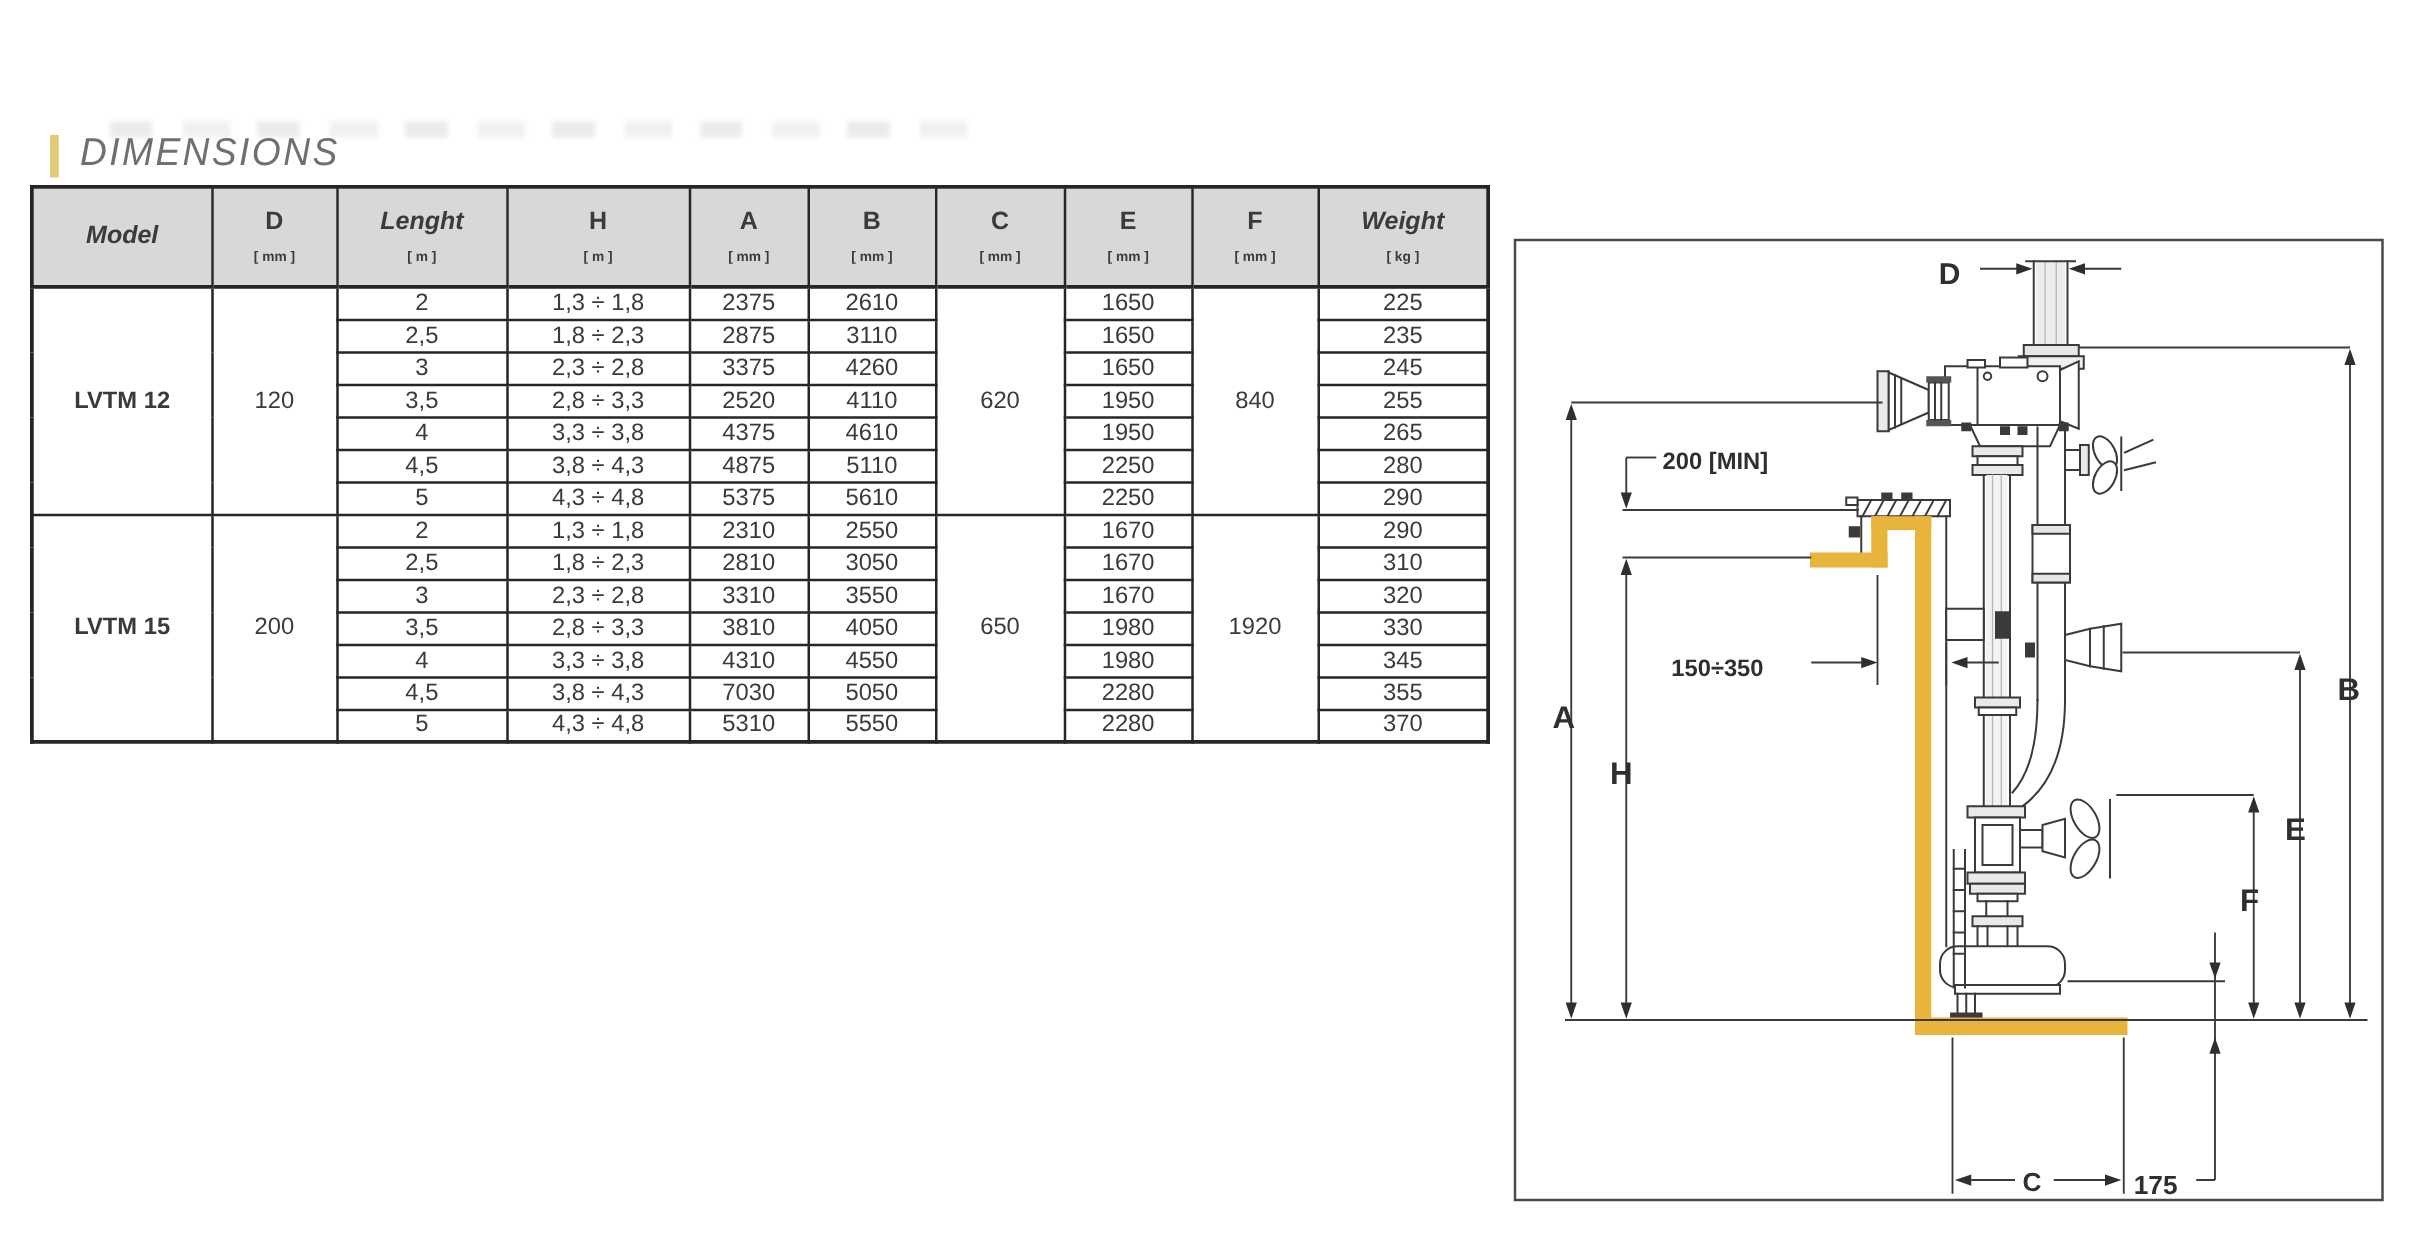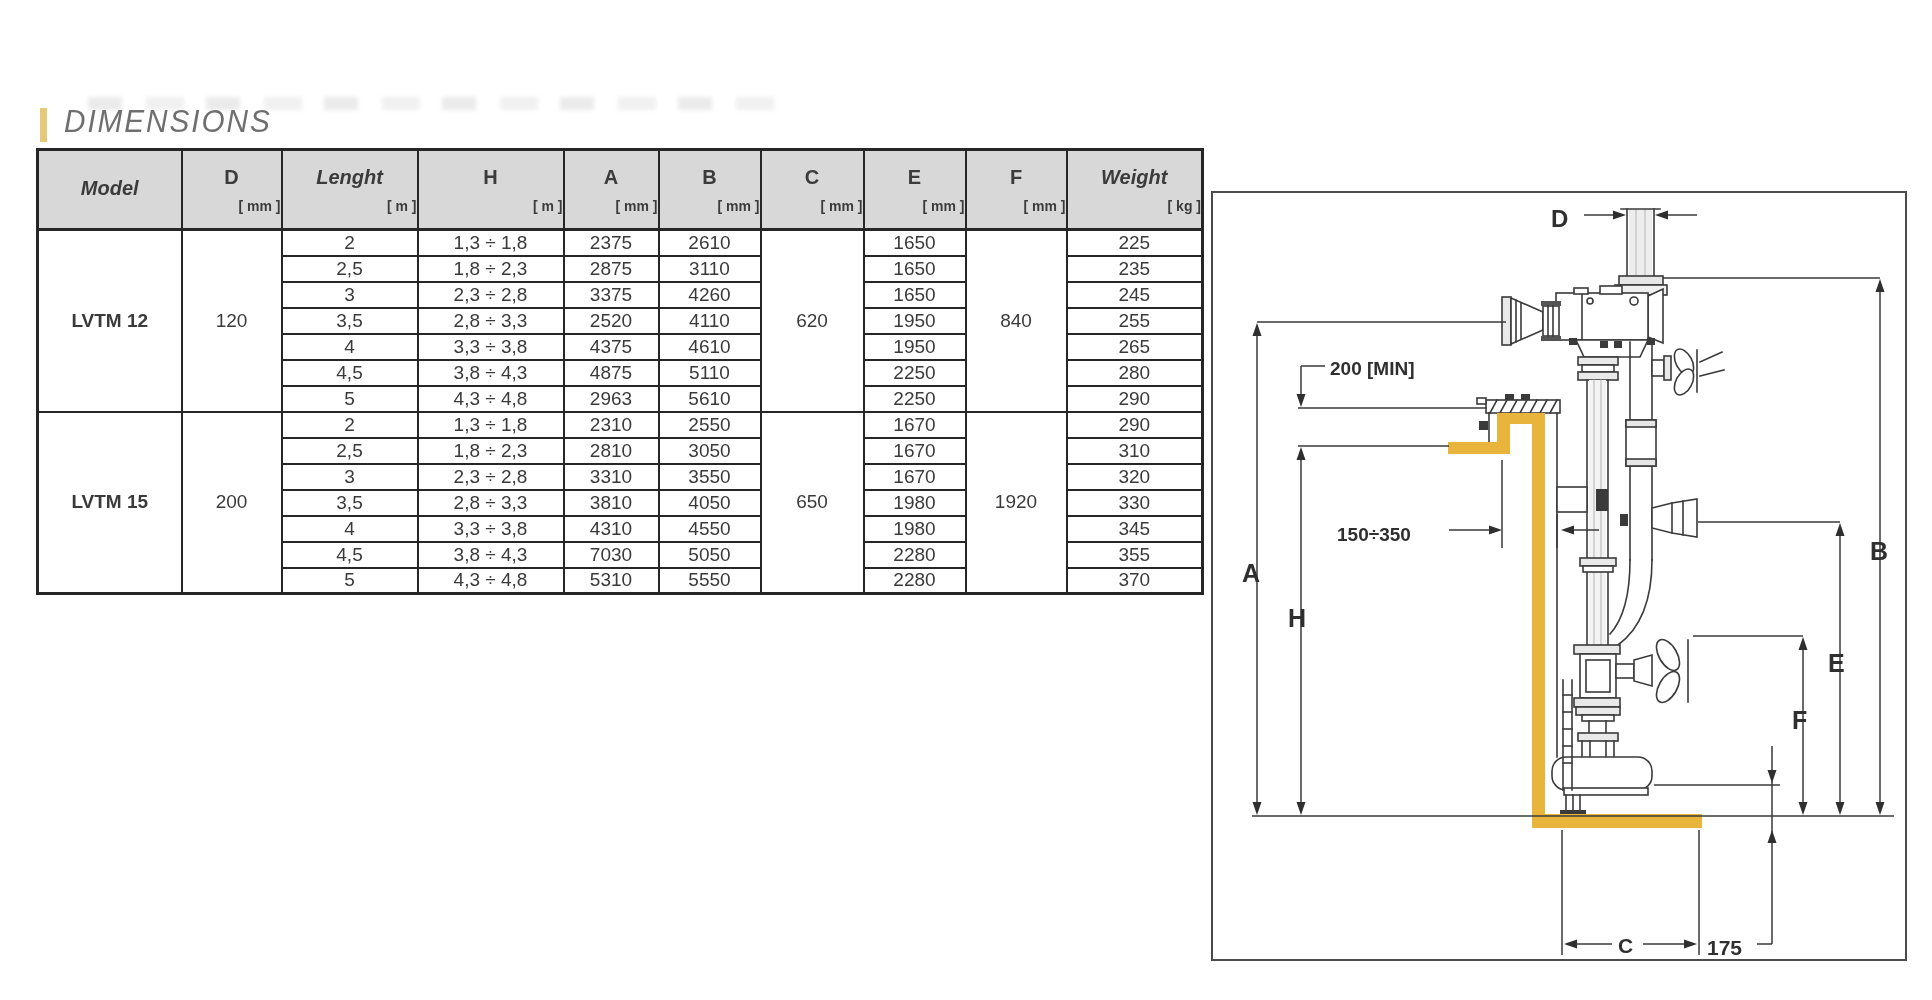--- a/index.html
+++ b/index.html
@@ -9,31 +9,31 @@
   
   #title-bar{position:absolute;left:40px;top:108px;width:7px;height:34px;background:#e5c878;}
   #page-title{position:absolute;left:64px;top:104px;font-size:31px;font-style:italic;
               color:#6f6f6f;letter-spacing:2px;transform:scaleX(.96);transform-origin:left;}
   #smudge{position:absolute;left:88px;top:97px;width:704px;height:13px;opacity:.55;
           background:repeating-linear-gradient(90deg,rgba(150,150,150,.35) 0 34px,transparent 34px 58px,
                      rgba(160,160,160,.28) 58px 96px,transparent 96px 118px);
           filter:blur(2px);}
 
   
-  #dim-table{position:absolute;left:36px;top:148px;border-collapse:collapse;table-layout:fixed;
+  #dim-table{position:absolute;left:24px;top:148px;border-collapse:collapse;table-layout:fixed;
              width:1165px;}
   #dim-table th,#dim-table td{border:2px solid #262626;text-align:center;vertical-align:middle;
              padding:0;overflow:hidden;}
   #dim-table{border:3px solid #262626;}
   #dim-table thead tr{height:80px;}
   #dim-table thead th{background:#d8d8d8;border-bottom:3px solid #262626;}
   #dim-table tbody tr{height:26px;}
   .hl{font-size:20px;font-weight:bold;line-height:24px;margin-top:2px;}
   .hl.it{font-style:italic;}
-  .hu{font-size:14px;line-height:22px;margin-top:6px;text-align:right;}
+  .hu{font-size:11px;line-height:22px;margin-top:6px;}
   #dim-table td{font-size:19px;color:#3a3a3a;background:#fff;}
   td.sh{background:#e7e7e7;box-shadow:inset 0 0 0 2px #fff;}
   td.model{font-weight:bold;font-size:20px;}
   tr.section-start td{border-top:3px solid #262626;}
 
   
   #diagram{position:absolute;left:1200px;top:180px;width:720px;height:794px;}
   #diagram text{font-family:"Liberation Sans",sans-serif;font-weight:bold;fill:#2f2f2f;}
 </style>
 </head>
@@ -151,21 +151,21 @@
           <td class="sh">4,5</td>
           <td class="sh">3,8 ÷ 4,3</td>
           <td class="sh">4875</td>
           <td class="sh">5110</td>
           <td class="sh">2250</td>
           <td class="sh">280</td>
         </tr>
         <tr>
           <td>5</td>
           <td>4,3 ÷ 4,8</td>
-          <td>2963</td>
+          <td>5375</td>
           <td>5610</td>
           <td>2250</td>
           <td>290</td>
         </tr>
         <tr class="section-start">
           <td rowspan="7" class="model">LVTM 15</td>
           <td rowspan="7">200</td>
           <td class="sh">2</td>
           <td class="sh">1,3 ÷ 1,8</td>
           <td class="sh">2310</td>

